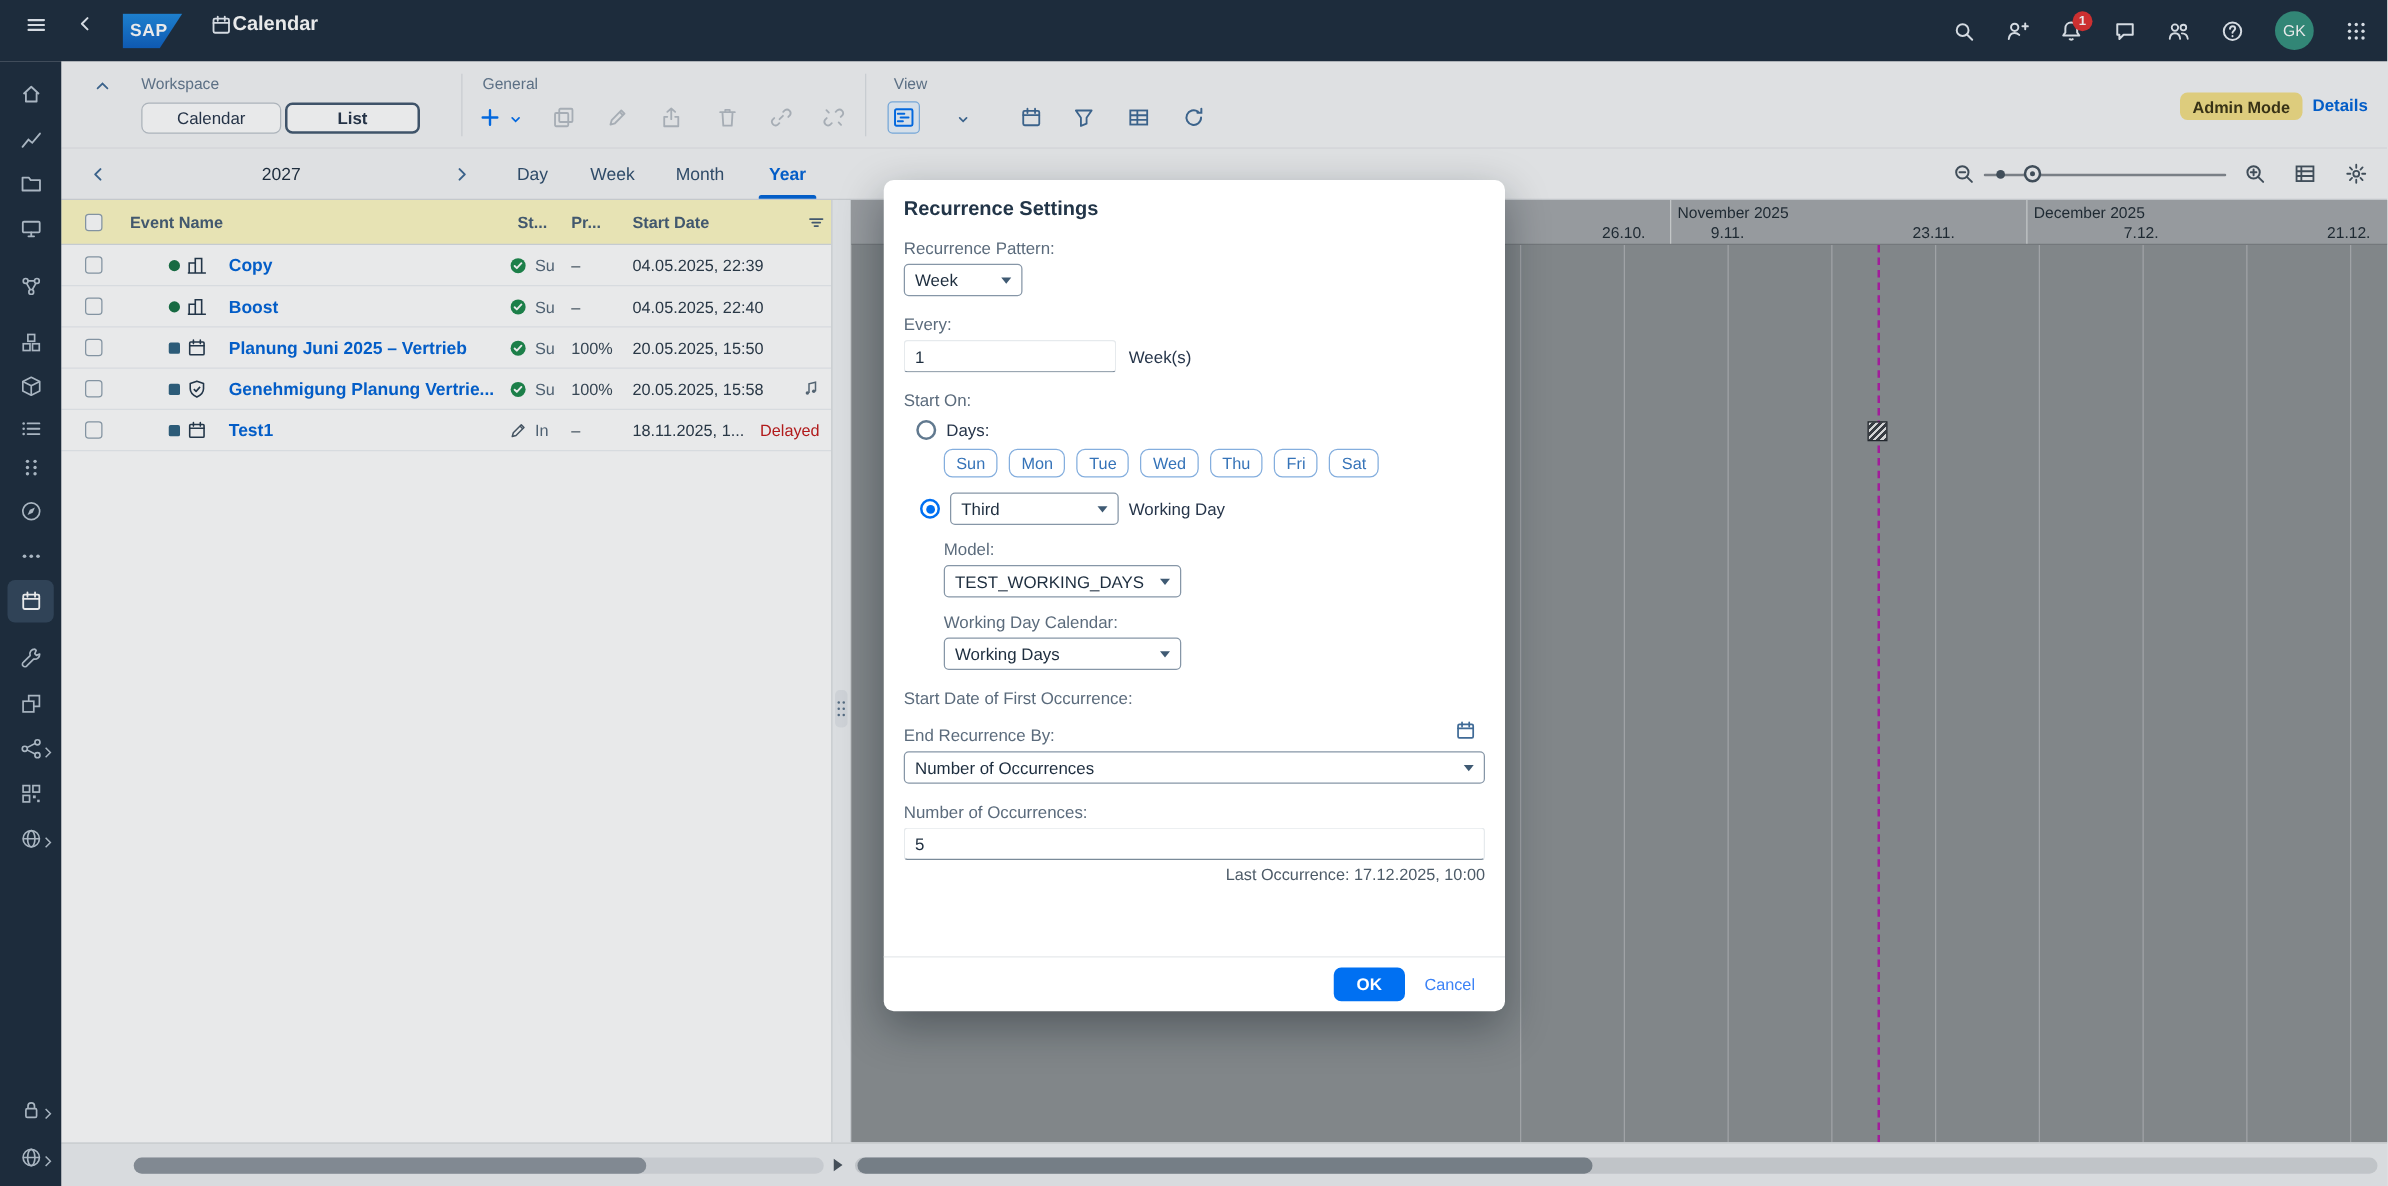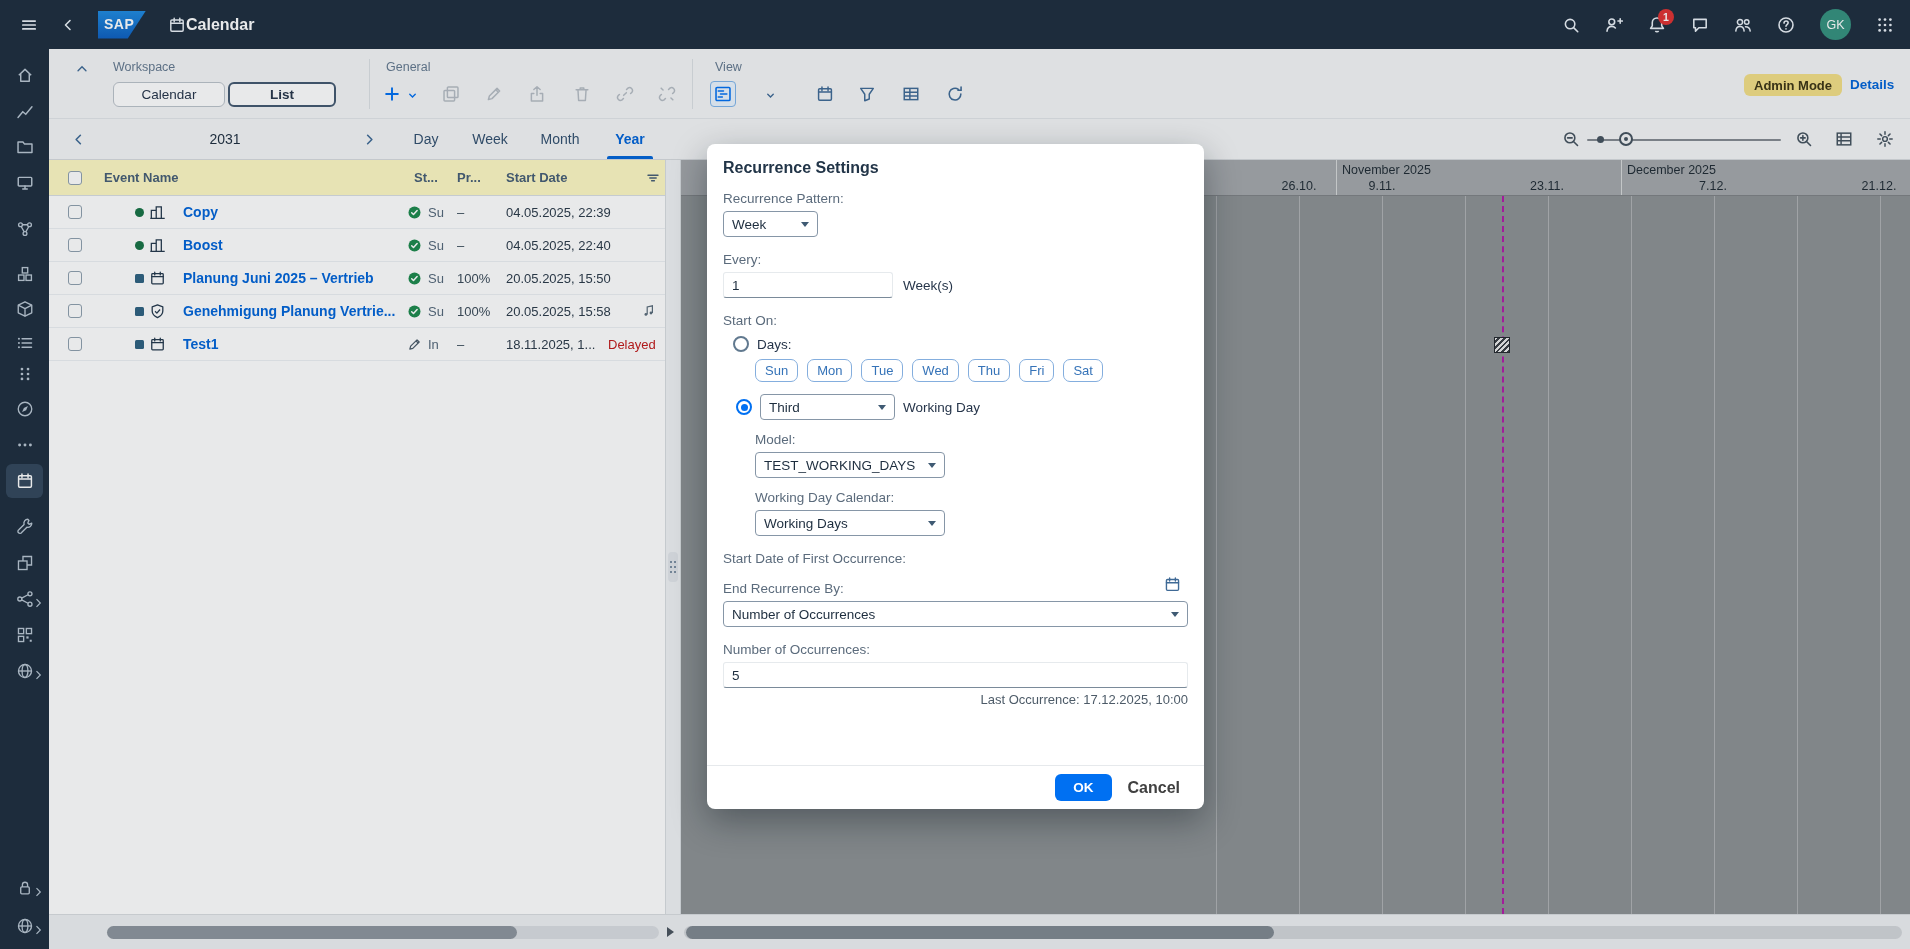--- a/index.html
+++ b/index.html
@@ -1,21 +1,21 @@
 <!DOCTYPE html>
 <html><head>
 <meta charset="utf-8">
 <style>
   *{margin:0;padding:0;box-sizing:border-box}
   html,body{width:1910px;height:949px;overflow:hidden;font-family:"Liberation Sans","DejaVu Sans",sans-serif;background:#f4f5f6;color:#1d2d3e}
   #app{position:relative;width:1910px;height:949px;overflow:hidden;background:#f4f5f6}
   .ic{display:inline-block;vertical-align:middle}
   
   .shellbar{position:absolute;top:0;left:0;right:0;height:49px;background:#1d2d3e;display:flex;align-items:center;color:#eaf0f6;z-index:5}
-  .shellbar .lft{display:flex;align-items:center;gap:22px;padding-left:20px}
+  .shellbar .lft{display:flex;gap:22px;padding-left:20px}
   .saplogo{width:48px;height:28px;background:linear-gradient(180deg,#1e8ae0,#0d5fc0);clip-path:polygon(0 0,100% 0,62% 100%,0 100%);color:#fff;font-weight:700;font-size:14px;padding:5px 0 0 6px;letter-spacing:.5px}
   .apptitle{font-size:16px;font-weight:600;color:#fff;margin-left:-12px}
   .shell-right{margin-left:auto;display:flex;align-items:center;gap:25px;padding-right:16px}
   .bellwrap{position:relative;display:inline-flex}
   .badge{position:absolute;top:-7px;right:-8px;min-width:16px;height:16px;border-radius:8px;background:#e03131;color:#fff;font-size:10.5px;font-weight:700;display:flex;align-items:center;justify-content:center;padding:0 4px}
   .avatar{width:31px;height:31px;border-radius:50%;background:#35917e;color:#fff;font-size:12.5px;font-weight:400;display:flex;align-items:center;justify-content:center}
   
   .sidebar{position:absolute;top:49px;left:0;bottom:0;width:49px;background:#1d2d3e;z-index:4}
   .snav{position:absolute;left:6px;width:37px;height:34px;display:flex;align-items:center;justify-content:center;color:#b9c6d2}
   .snav.active{background:#33475c;border-radius:6px;color:#fff}
@@ -95,21 +95,21 @@
   .chips{display:flex;gap:9px;margin:7px 0 0 32px}
   .chip{border:1px solid #84aede;color:#3573b8;border-radius:7px;padding:3px 9px;font-size:13px;background:#fff;cursor:pointer}
   .indent{margin-left:32px;display:flex;flex-direction:column;align-items:flex-start}
   .indent .dlabel{margin-top:12px}
   .datewrap{position:relative;width:100%}
   .datewrap .dinput{width:100%;padding-right:32px}
   .calicbtn{position:absolute;right:7px;top:10px;color:#3f6a96;cursor:pointer}
   .lastocc{align-self:flex-end;margin-top:4px;font-size:13px;color:#4d5b68}
   .dlg-footer{border-top:1px solid #e6e9ec;padding:8px 12px;display:flex;justify-content:flex-end;align-items:center;gap:4px}
   .okbtn{background:#0070f2;color:#fff;border:none;border-radius:6px;height:27px;padding:0 18px;font-weight:700;font-size:13.5px;font-family:inherit;cursor:pointer}
-  .cancelbtn{background:none;border:none;color:#404040;font-weight:700;font-size:16px;font-family:inherit;padding:0 12px;cursor:pointer}
+  .cancelbtn{background:none;border:none;color:#3b82f6;font-weight:400;font-size:13px;font-family:inherit;padding:0 12px;cursor:pointer}
   .wdtext{font-size:13.5px;color:#26354a}
   .dtext{font-size:13.5px;color:#26354a}
 </style>
 </head>
 <body>
 
 <div id="app">
 
   <header class="shellbar">
     <div class="lft">
@@ -379,21 +379,21 @@
         <path d="M13.4 1.8v2.8h-2.8"></path>
       </svg>
     <span class="adminbadge" style="left:1695px">Admin Mode</span>
     <a class="details" style="left:1801px">Details</a>
   </div>
 
   <div class="navband">
     <svg class="nvic" style="left:22px;top:13px" width="15" height="15" viewBox="0 0 16 16" fill="none" stroke="currentColor" stroke-width="1.7" stroke-linecap="round" stroke-linejoin="round">
         <path d="M10 3.5 5.5 8l4.5 4.5"></path>
       </svg>
-    <span class="yearlbl">2031</span>
+    <span class="yearlbl">2027</span>
     <svg class="nvic" style="left:313px;top:13px" width="15" height="15" viewBox="0 0 16 16" fill="none" stroke="currentColor" stroke-width="1.7" stroke-linecap="round" stroke-linejoin="round">
         <path d="M6 3.5 10.5 8 6 12.5"></path>
       </svg>
     <span class="tab" style="left:377px">Day</span>
     <span class="tab" style="left:441px">Week</span>
     <span class="tab" style="left:511px">Month</span>
     <span class="tab active" style="left:581px">Year</span>
     <div class="tabline" style="left:558px;width:46px"></div>
     <svg class="zic" style="left:1513px" width="18" height="18" viewBox="0 0 16 16" fill="none" stroke="currentColor" stroke-width="1.4" stroke-linecap="round">
         <circle cx="7" cy="7" r="4.4"></circle>

